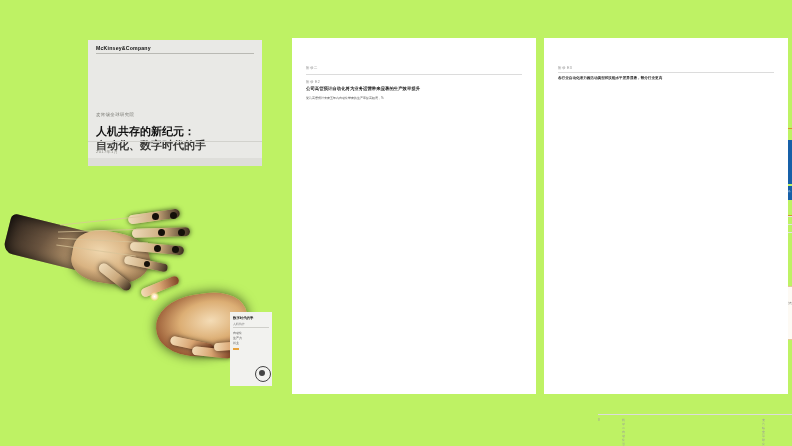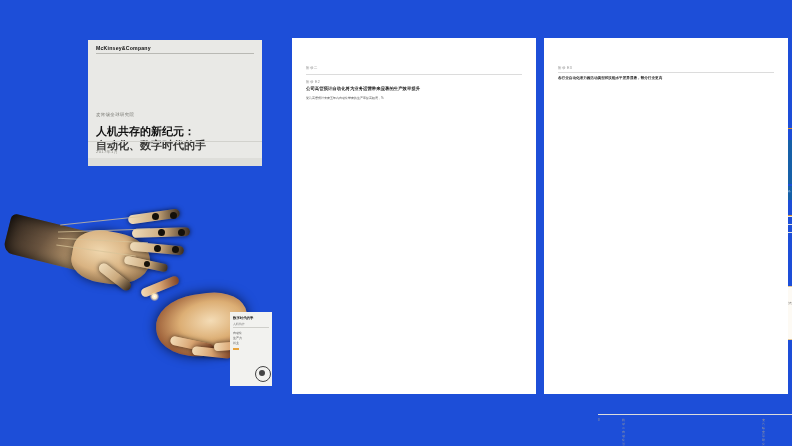--- a/index.html
+++ b/index.html
@@ -1,17 +1,17 @@
 <!DOCTYPE html>
 <html><head>
 <meta charset="utf-8">
 <style>
   html,body{margin:0;padding:0;background:#000;}
   body{width:792px;height:446px;overflow:hidden;font-family:"Liberation Sans",sans-serif;}
-  .stage{position:relative;width:792px;height:446px;background:#1d4ed8;}
+  .stage{position:relative;width:792px;height:446px;background:#bef264;}
 
   
   .cover{
     position:absolute;left:88px;top:40px;width:174px;height:126px;
     background:#e9e9e6;overflow:hidden;
   }
   .cover-logo{
     position:absolute;left:8px;top:5px;font-size:5.2px;letter-spacing:.2px;
     color:#111;font-weight:bold;
   }

